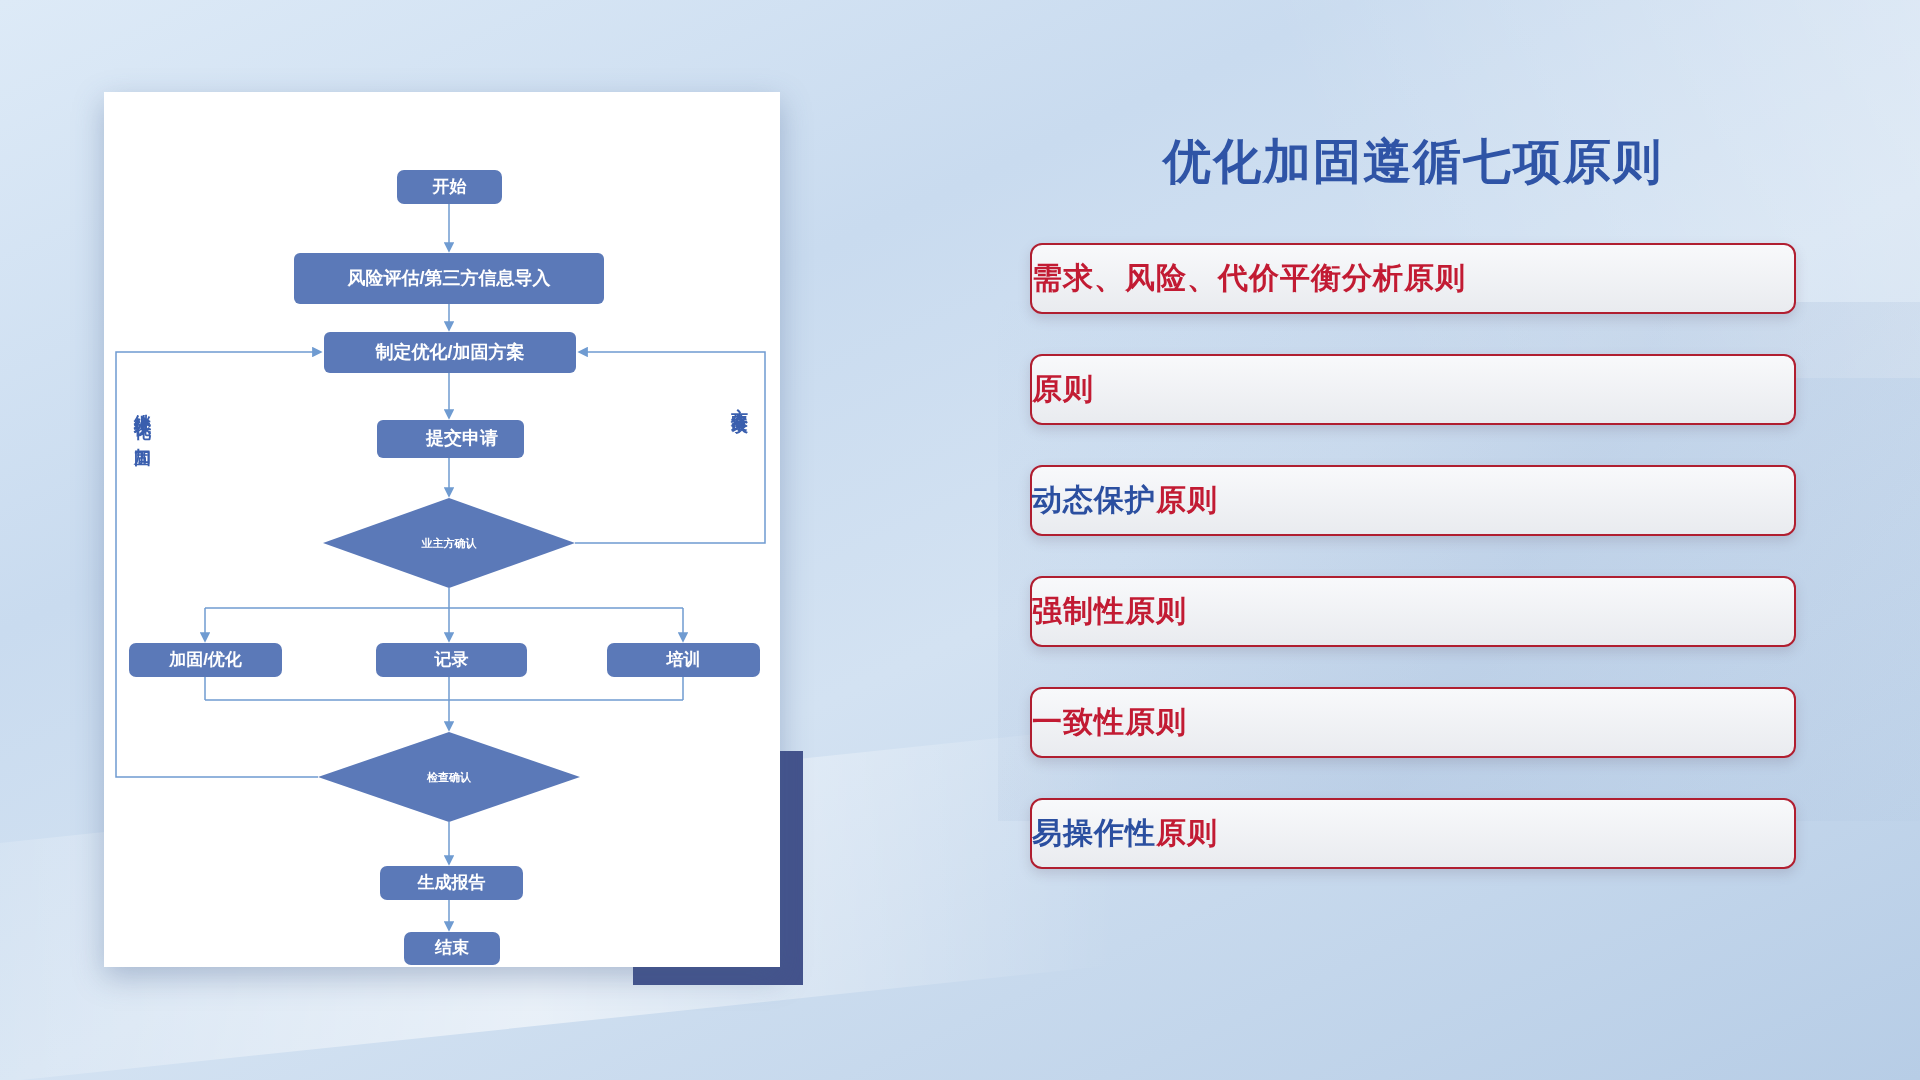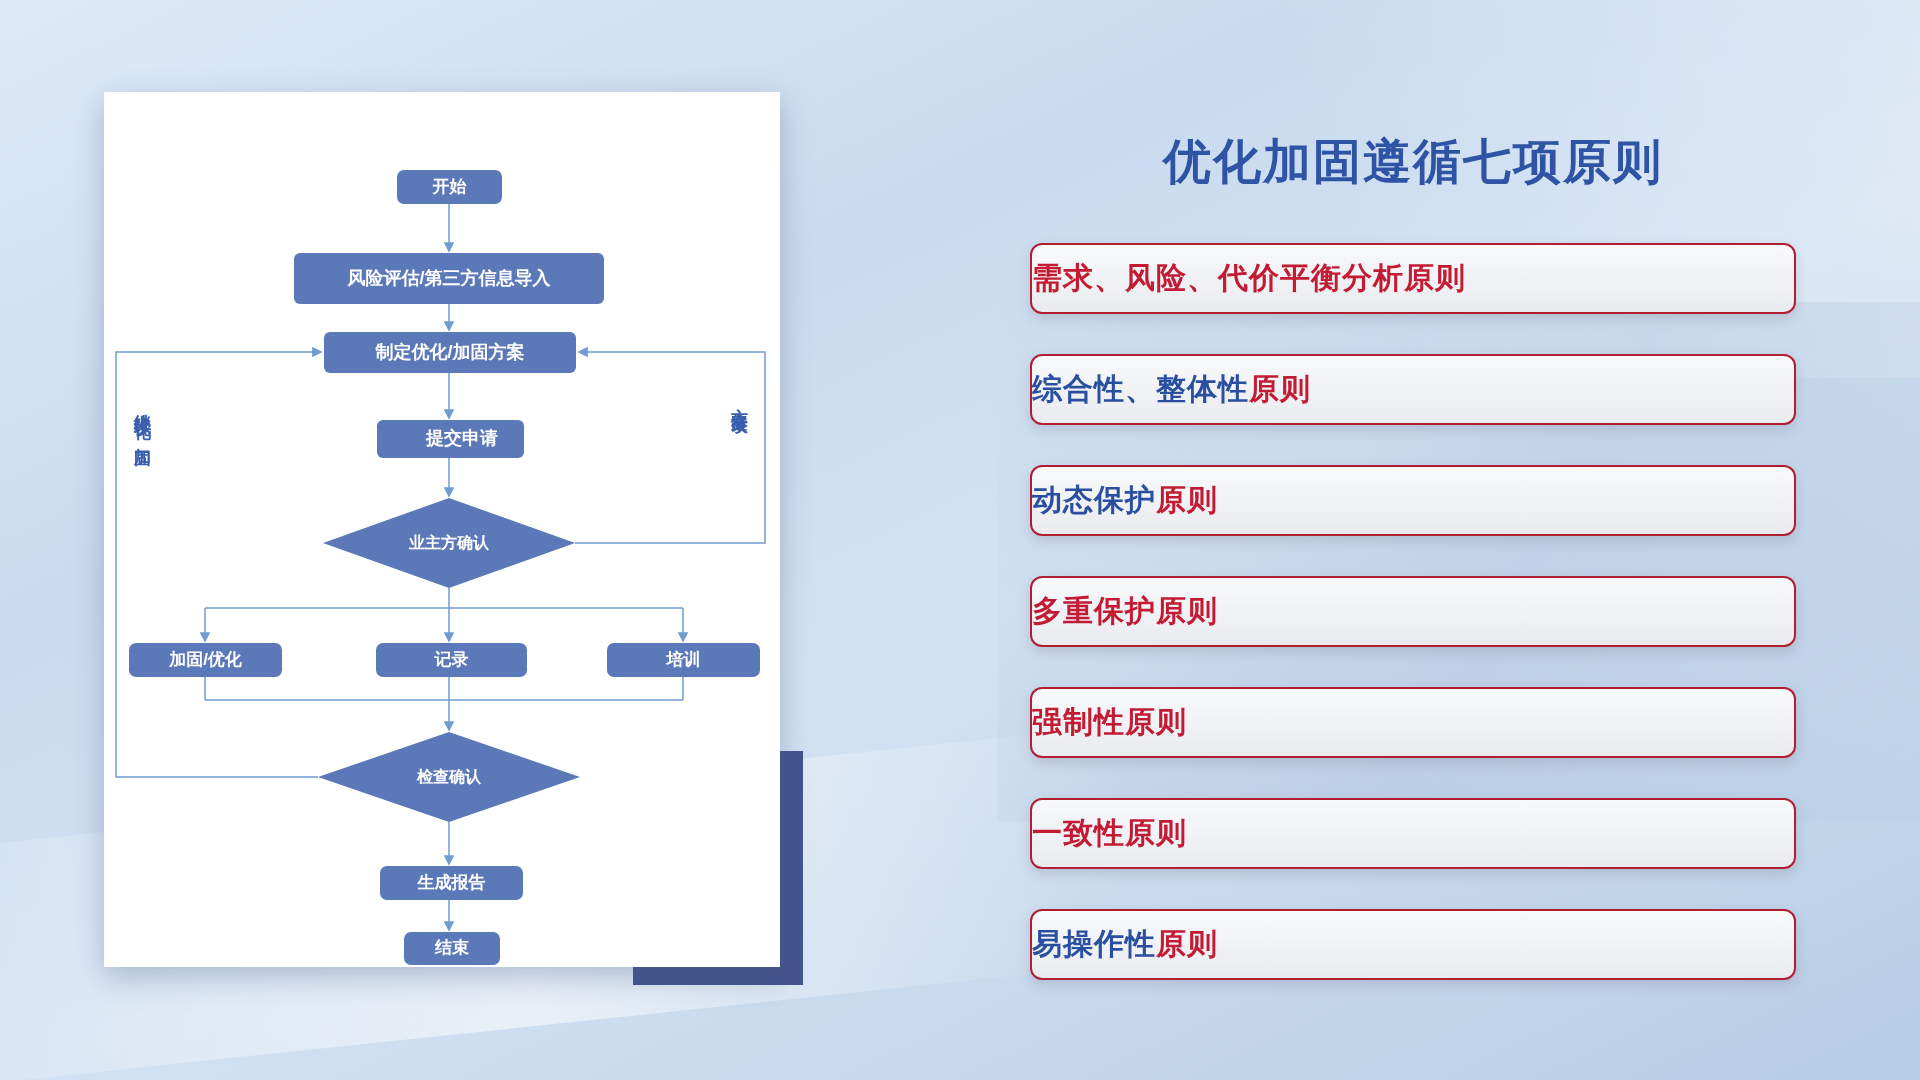--- a/index.html
+++ b/index.html
@@ -33,21 +33,21 @@
   .connectors { position:absolute; left:0; top:0; }
   .node, .diamond {
     position:absolute; background:#5b79b8; color:#ffffff;
     display:flex; align-items:center; justify-content:center;
     font-weight:bold; text-align:center; line-height:1.1;
   }
   .node { border-radius:6px; font-size:18px; }
   .node.small { font-size:17px; border-radius:7px; }
   .diamond {
     clip-path: polygon(50% 0, 100% 50%, 50% 100%, 0 50%);
-    font-size:16px;
+    font-size:11px;
   }
   .vlabel {
     position:absolute; writing-mode:vertical-lr; text-orientation:upright;
     color:#3a5fae; font-weight:bold; font-size:17px; letter-spacing:3px;
     white-space:nowrap;
   }
   .title {
     position:absolute; left:1013px; top:110px; width:800px;
     text-align:center; font-size:48px; font-weight:800;
     color:#2f54a6; letter-spacing:2px;margin-top:20px;
@@ -136,30 +136,25 @@
   </div>
 
   <div class="title">优化加固遵循七项原则</div>
 
   <div class="principles">
     <div class="pill">
       <span class="p-blue"></span>
         <span class="p-red">需求、风险、代价平衡分析原则</span>
     </div>
     <div class="pill">
-      <span class="p-blue">综合性、整体性</span>
         <span class="p-red">原则</span>
     </div>
     <div class="pill">
       <span class="p-blue">动态保护</span>
         <span class="p-red">原则</span>
-    </div>
-    <div class="pill">
-      <span class="p-blue"></span>
-        <span class="p-red">多重保护原则</span>
     </div>
     <div class="pill">
       <span class="p-blue"></span>
         <span class="p-red">强制性原则</span>
     </div>
     <div class="pill">
       <span class="p-blue"></span>
         <span class="p-red">一致性原则</span>
     </div>
     <div class="pill">

